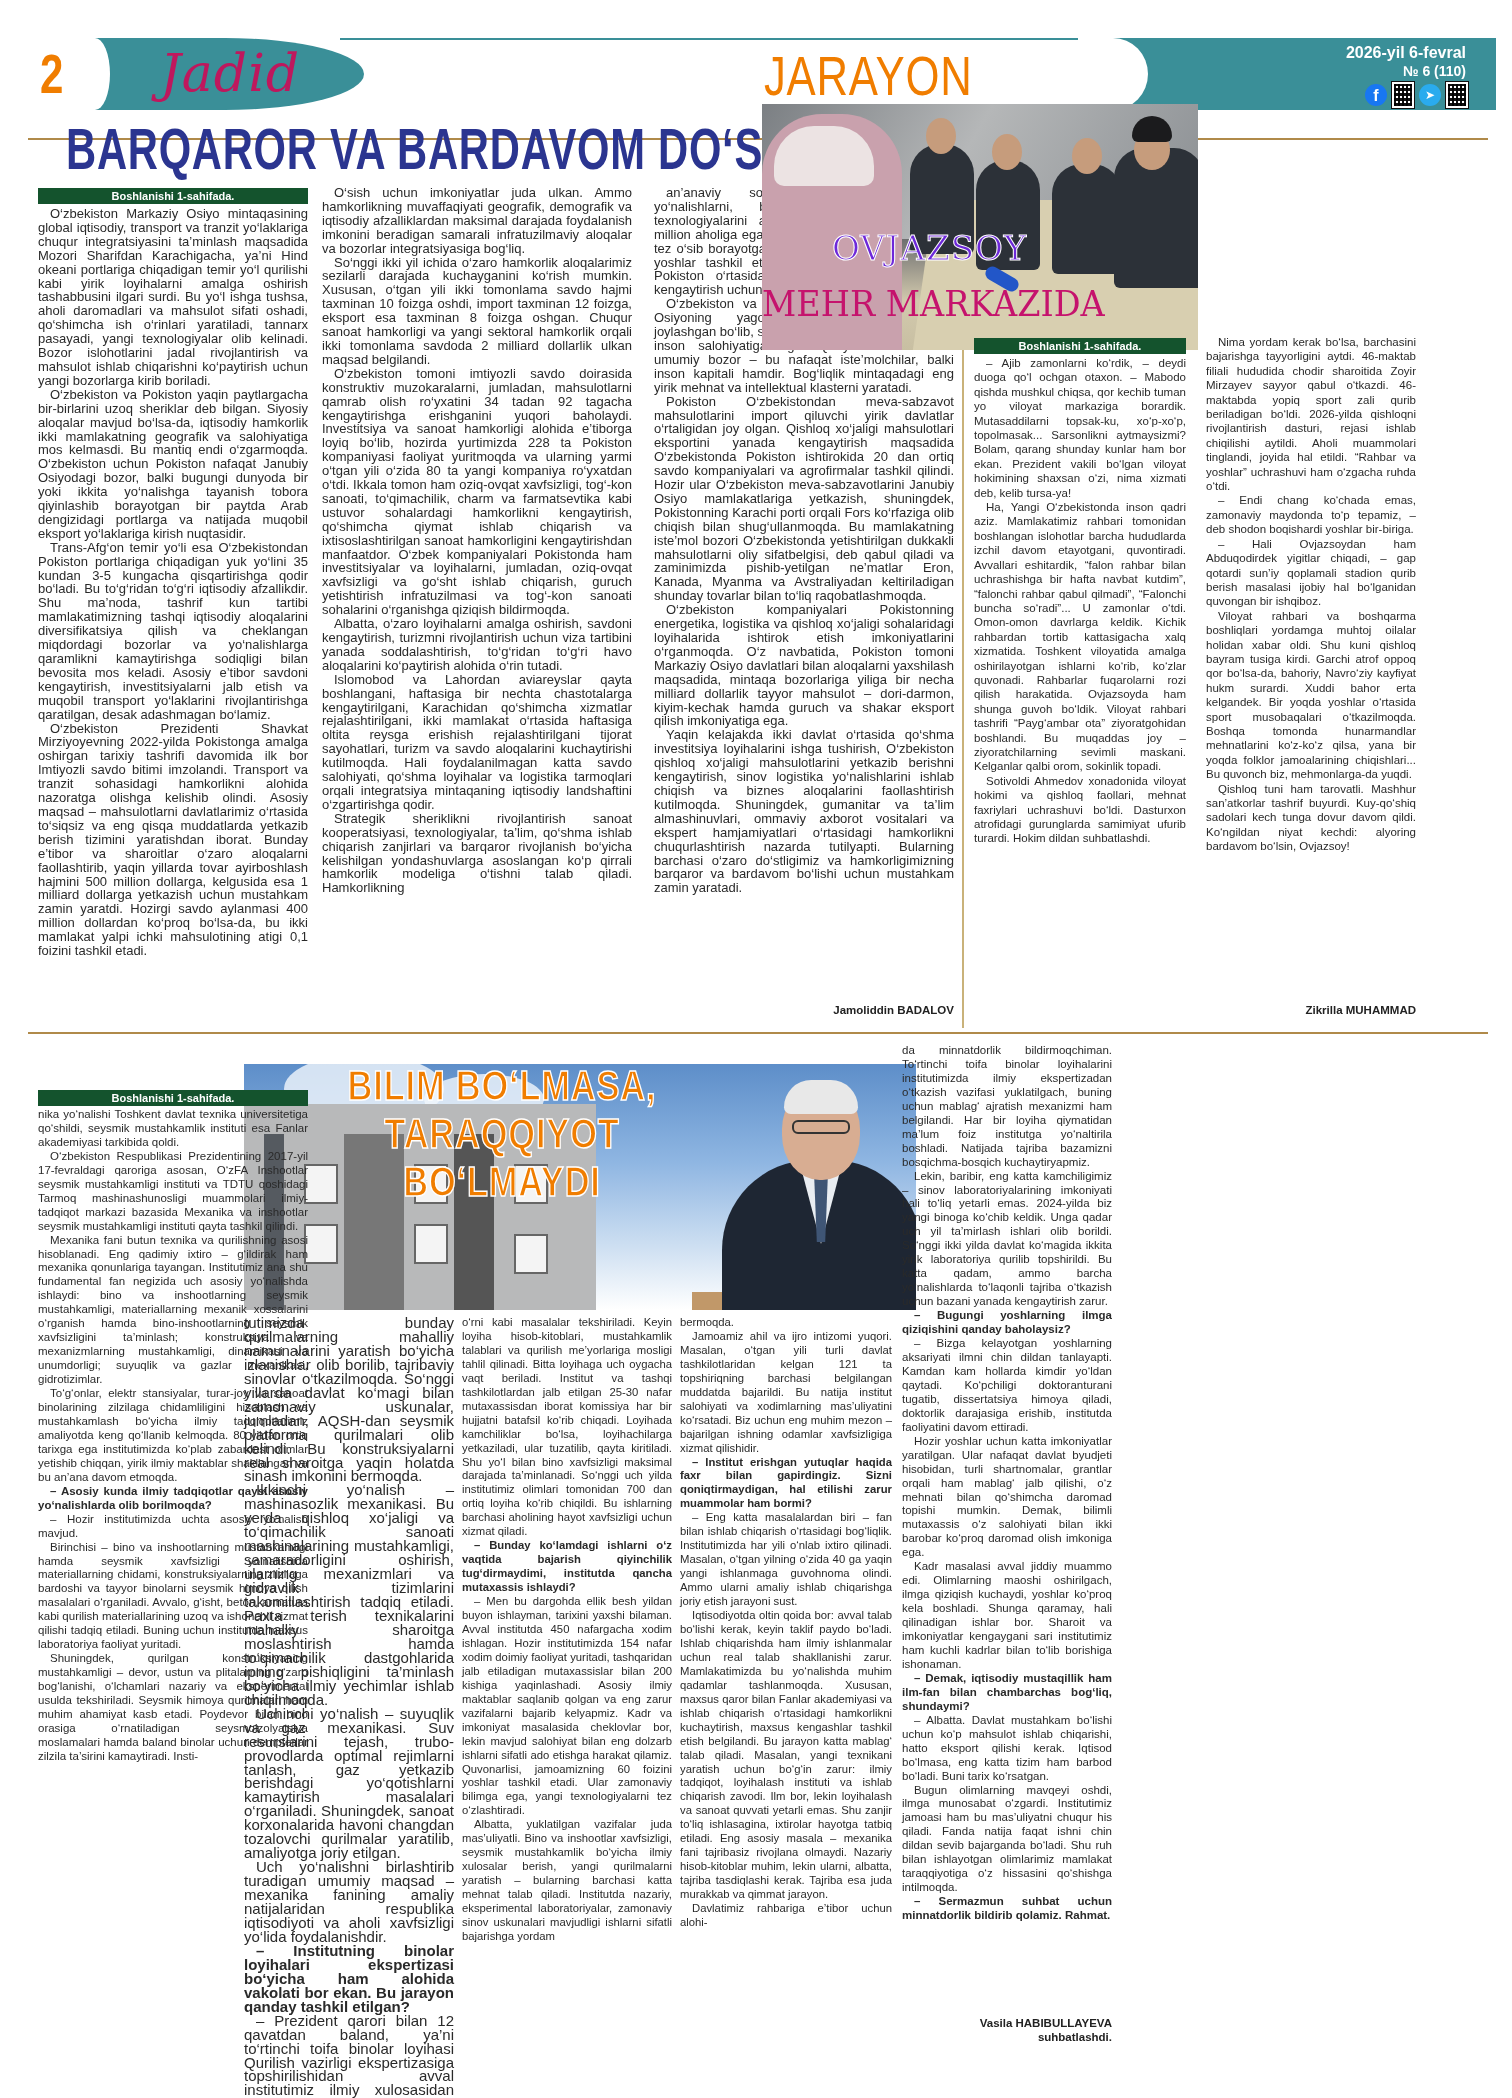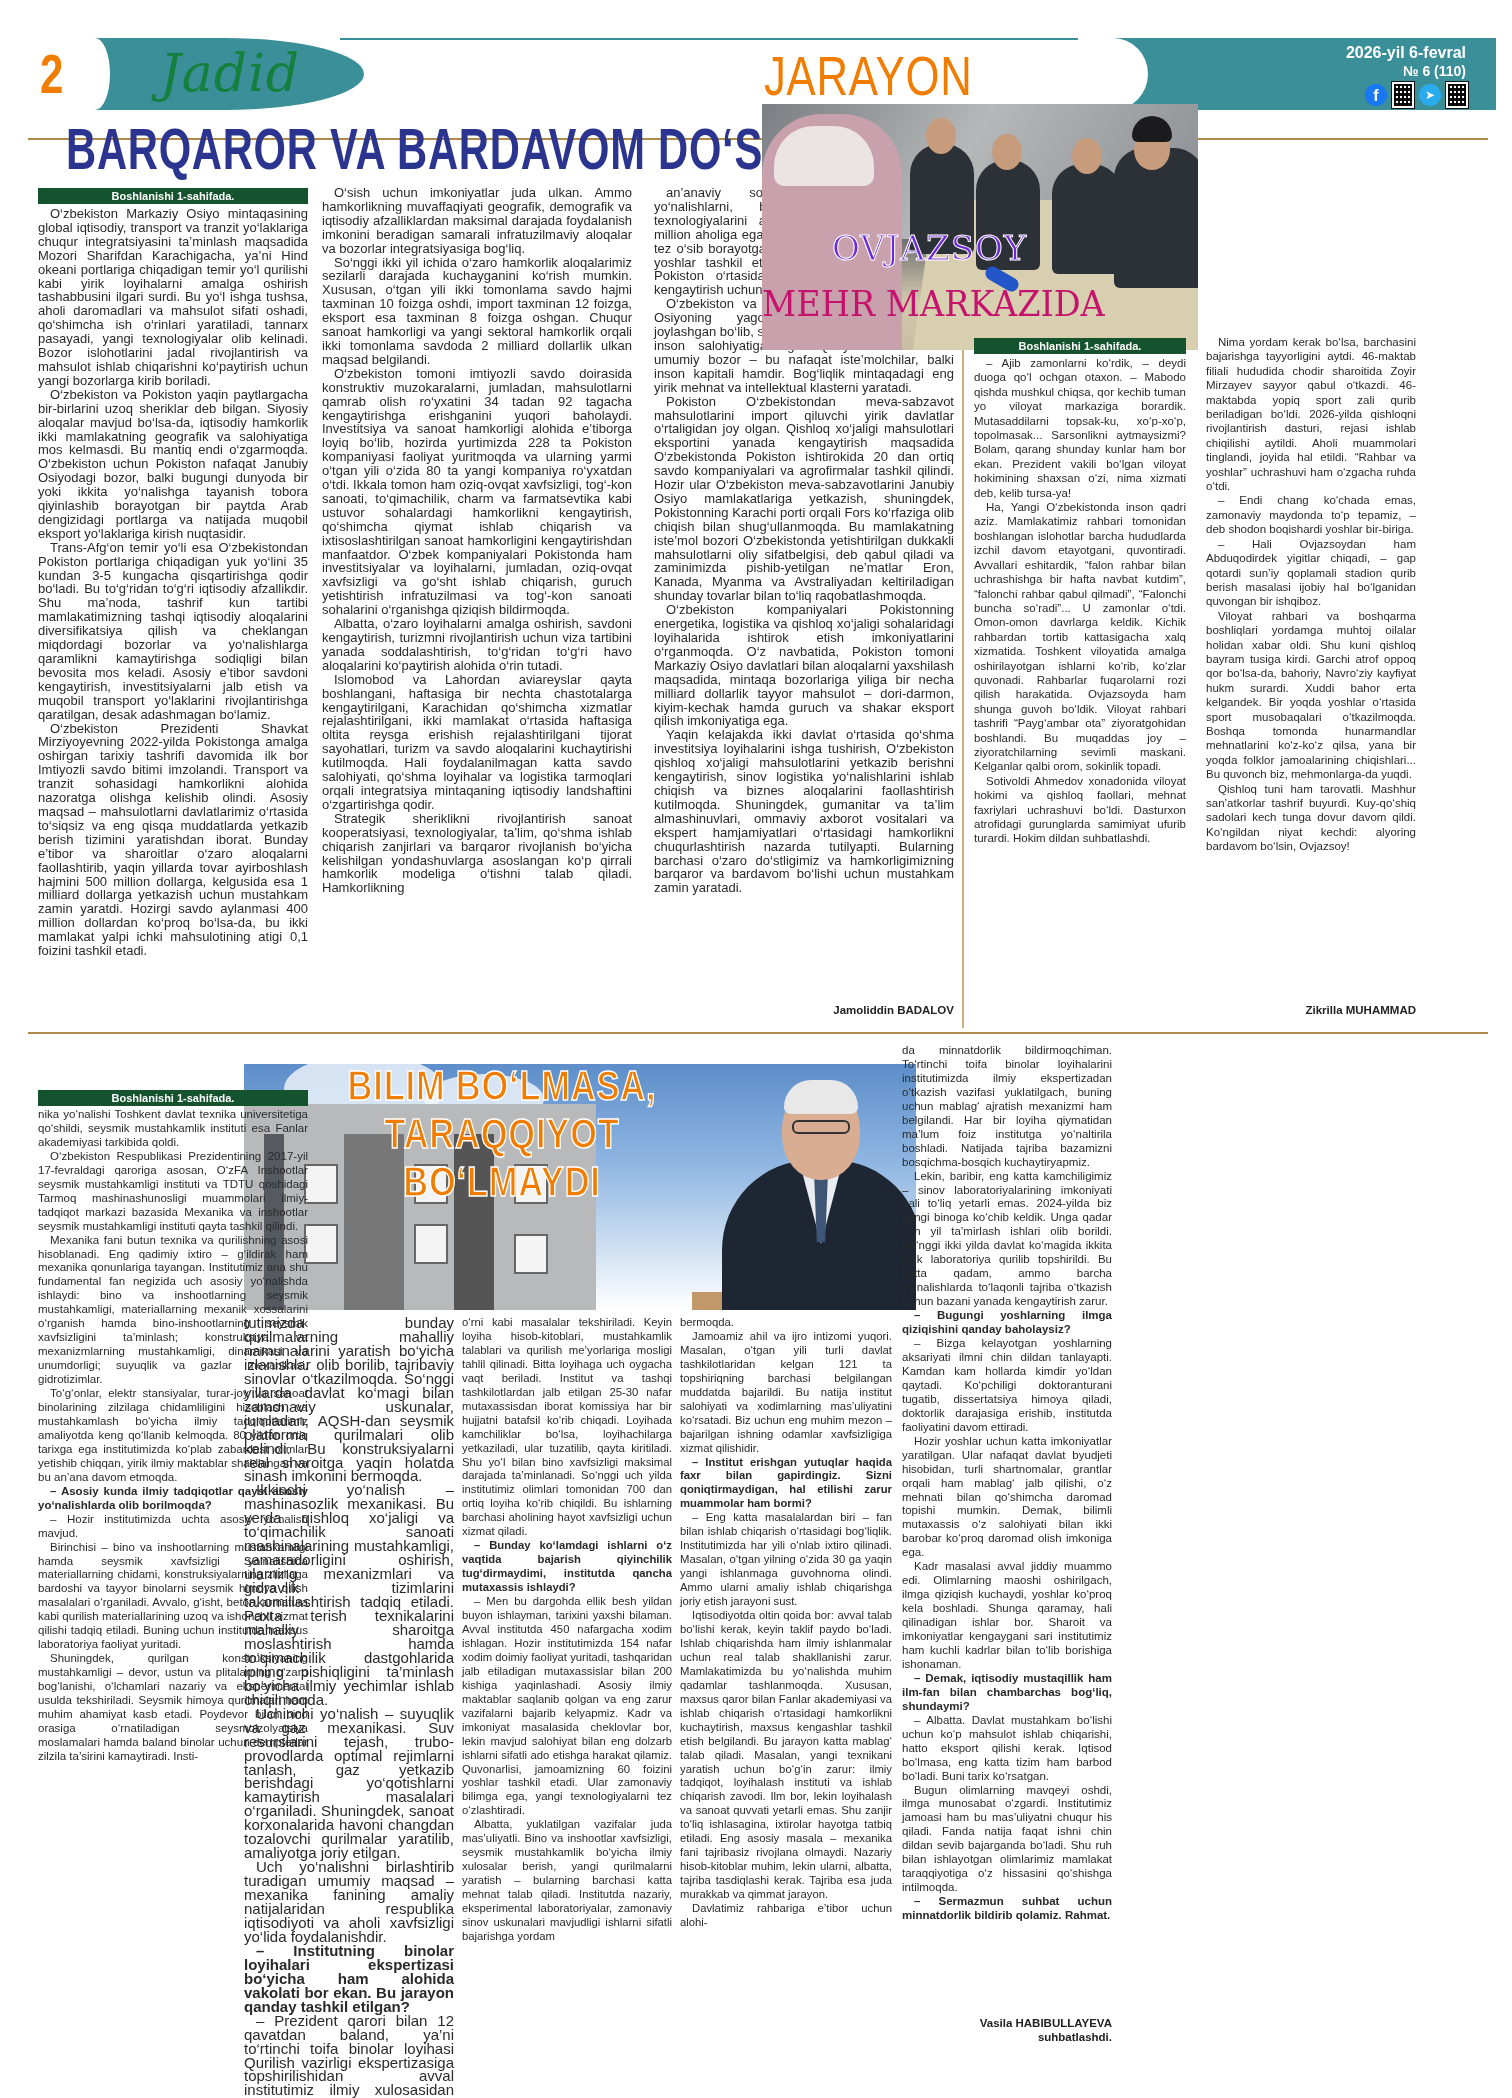--- a/index.html
+++ b/index.html
@@ -7,21 +7,21 @@
   body { font-family: "Liberation Sans", sans-serif; color: #222; position: relative; }
 
   
   .masthead { position: absolute; left: 0; top: 36px; width: 1512px; height: 74px; }
   .page-num { position: absolute; left: 40px; top: 8px; font-family: "Liberation Sans", sans-serif; font-weight: bold; font-size: 56px; color: #f07d00; transform: scaleX(0.75); transform-origin: left; line-height: 60px; }
   .teal-left { position: absolute; left: 86px; top: 2px; width: 278px; height: 72px; background: #3a8f98; border-radius: 0 50% 50% 0 / 0 50% 50% 0; }
   .teal-left::before { content: ""; position: absolute; left: -6px; top: 0; width: 30px; height: 72px; background: #fff; border-radius: 0 50% 50% 0 / 0 50% 50% 0; }
   .teal-line { position: absolute; left: 340px; top: 2px; width: 1000px; height: 2px; background: #3a8f98; }
   .teal-right { position: absolute; left: 1108px; top: 2px; width: 388px; height: 72px; background: #3a8f98; }
   .teal-right::before { content: ""; position: absolute; left: -30px; top: 0; width: 70px; height: 72px; background: #fff; border-radius: 0 50% 50% 0 / 0 50% 50% 0; }
-  .logo { position: absolute; left: 160px; top: 4px; font-family: "DejaVu Serif", serif; font-style: italic; font-size: 52px; color: #15803d; line-height: 66px; letter-spacing: 1px; }
+  .logo { position: absolute; left: 160px; top: 4px; font-family: "DejaVu Serif", serif; font-style: italic; font-size: 52px; color: #be185d; line-height: 66px; letter-spacing: 1px; }
   .section-name { position: absolute; left: 764px; top: 10px; font-size: 56px; color: #f07d00; line-height: 60px; transform: scaleX(0.78); transform-origin: left; letter-spacing: 1px; }
   .issue-date { position: absolute; right: 30px; top: 6px; font-weight: bold; font-size: 16px; color: #fff; text-align: right; line-height: 18px; }
   .issue-num { position: absolute; right: 30px; top: 24px; font-weight: bold; font-size: 14px; color: #fff; text-align: right; line-height: 18px; }
   .social { position: absolute; right: 28px; top: 44px; display: flex; gap: 5px; align-items: center; }
   .soc-fb { width: 22px; height: 22px; border-radius: 50%; background: #1877f2; color: #fff; font-weight: bold; font-size: 16px; text-align: center; line-height: 24px; }
   .soc-tg { width: 22px; height: 22px; border-radius: 50%; background: #2aabee; color: #fff; font-size: 12px; text-align: center; line-height: 22px; }
   .qr { width: 22px; height: 26px; background:
       repeating-linear-gradient(90deg, #111 0 2px, #fff 2px 4px),
       repeating-linear-gradient(0deg, #111 0 3px, #fff 3px 5px);
       background-blend-mode: multiply; border: 2px solid #fff; outline: 1px solid #111; }
@@ -216,21 +216,21 @@
 <div class="col" id="a3c3" style="left:462px;top:1316px;width:210px;font-size:11.3px;line-height:13.95px;">
     <p class="noindent">o‘rni kabi masalalar tekshiriladi. Keyin loyiha hisob-kitoblari, mustahkamlik talablari va qurilish me’yorlariga mosligi tahlil qilinadi. Bitta loyihaga uch oygacha vaqt beriladi. Institut va tashqi tashkilotlardan jalb etilgan 25-30 nafar mutaxassisdan iborat komissiya har bir hujjatni batafsil ko‘rib chiqadi. Loyihada kamchiliklar bo‘lsa, loyihachilarga yetkaziladi, ular tuzatilib, qayta kiritiladi. Shu yo‘l bilan bino xavfsizligi maksimal darajada ta’minlanadi. So‘nggi uch yilda institutimiz olimlari tomonidan 700 dan ortiq loyiha ko‘rib chiqildi. Bu ishlarning barchasi aholining hayot xavfsizligi uchun xizmat qiladi.</p>
     <p class="q">– Bunday ko‘lamdagi ishlarni o‘z vaqtida bajarish qiyinchilik tug‘dirmaydimi, institutda qancha mutaxassis ishlaydi?</p>
     <p>– Men bu dargohda ellik besh yildan buyon ishlayman, tarixini yaxshi bilaman. Avval institutda 450 nafargacha xodim ishlagan. Hozir institutimizda 154 nafar xodim doimiy faoliyat yuritadi, tashqaridan jalb etiladigan mutaxassislar bilan 200 kishiga yaqinlashadi. Asosiy ilmiy maktablar saqlanib qolgan va eng zarur vazifalarni bajarib kelyapmiz. Kadr va imkoniyat masalasida cheklovlar bor, lekin mavjud salohiyat bilan eng dolzarb ishlarni sifatli ado etishga harakat qilamiz. Quvonarlisi, jamoamizning 60 foizini yoshlar tashkil etadi. Ular zamonaviy bilimga ega, yangi texnologiyalarni tez o‘zlashtiradi.</p>
     <p>Albatta, yuklatilgan vazifalar juda mas’uliyatli. Bino va inshootlar xavfsizligi, seysmik mustahkamlik bo‘yicha ilmiy xulosalar berish, yangi qurilmalarni yaratish – bularning barchasi katta mehnat talab qiladi. Institutda nazariy, eksperimental laboratoriyalar, zamonaviy sinov uskunalari mavjudligi ishlarni sifatli bajarishga yordam</p>
   </div>
 <div class="col" id="a3c4" style="left:680px;top:1316px;width:212px;font-size:11.3px;line-height:13.95px;">
     <p class="noindent">bermoqda.</p>
     <p>Jamoamiz ahil va ijro intizomi yuqori. Masalan, o‘tgan yili turli davlat tashkilotlaridan kelgan 121 ta topshiriqning barchasi belgilangan muddatda bajarildi. Bu natija institut salohiyati va xodimlarning mas’uliyatini ko‘rsatadi. Biz uchun eng muhim mezon – bajarilgan ishning odamlar xavfsizligiga xizmat qilishidir.</p>
     <p class="q">– Institut erishgan yutuqlar haqida faxr bilan gapirdingiz. Sizni qoniqtirmaydigan, hal etilishi zarur muammolar ham bormi?</p>
-    <p>– Eng katta masalalardan biri – fan bilan ishlab chiqarish o‘rtasidagi bog‘liqlik. Institutimizda har yili o‘nlab ixtiro qilinadi. Masalan, o‘tgan yilning o‘zida 30 ga yaqin yangi ishlanmaga guvohnoma olindi. Ammo ularni amaliy ishlab chiqarishga joriy etish jarayoni sust.</p>
+    <p>– Eng katta masalalardan biri – fan bilan ishlab chiqarish o‘rtasidagi bog‘liqlik. Institutimizda har yili o‘nlab ixtiro qilinadi. Masalan, o‘tgan yilning o‘zida 40 ga yaqin yangi ishlanmaga guvohnoma olindi. Ammo ularni amaliy ishlab chiqarishga joriy etish jarayoni sust.</p>
     <p>Iqtisodiyotda oltin qoida bor: avval talab bo‘lishi kerak, keyin taklif paydo bo‘ladi. Ishlab chiqarishda ham ilmiy ishlanmalar uchun real talab shakllanishi zarur. Mamlakatimizda bu yo‘nalishda muhim qadamlar tashlanmoqda. Xususan, maxsus qaror bilan Fanlar akademiyasi va ishlab chiqarish o‘rtasidagi hamkorlikni kuchaytirish, maxsus kengashlar tashkil etish belgilandi. Bu jarayon katta mablag‘ talab qiladi. Masalan, yangi texnikani yaratish uchun bo‘g‘in zarur: ilmiy tadqiqot, loyihalash instituti va ishlab chiqarish zavodi. Ilm bor, lekin loyihalash va sanoat quvvati yetarli emas. Shu zanjir to‘liq ishlasagina, ixtirolar hayotga tatbiq etiladi. Eng asosiy masala – mexanika fani tajribasiz rivojlana olmaydi. Nazariy hisob-kitoblar muhim, lekin ularni, albatta, tajriba tasdiqlashi kerak. Tajriba esa juda murakkab va qimmat jarayon.</p>
     <p>Davlatimiz rahbariga e’tibor uchun alohi-</p>
   </div>
 <div class="col" id="a3c5" style="left:902px;top:1044px;width:210px;font-size:11.5px;line-height:13.95px;">
     <p class="noindent">da minnatdorlik bildirmoqchiman. To‘rtinchi toifa binolar loyihalarini institutimizda ilmiy ekspertizadan o‘tkazish vazifasi yuklatilgach, buning uchun mablag‘ ajratish mexanizmi ham belgilandi. Har bir loyiha qiymatidan ma’lum foiz institutga yo‘naltirila boshladi. Natijada tajriba bazamizni bosqichma-bosqich kuchaytiryapmiz.</p>
     <p>Lekin, baribir, eng katta kamchiligimiz – sinov laboratoriyalarining imkoniyati hali to‘liq yetarli emas. 2024-yilda biz yangi binoga ko‘chib keldik. Unga qadar uch yil ta’mirlash ishlari olib borildi. So‘nggi ikki yilda davlat ko‘magida ikkita yirik laboratoriya qurilib topshirildi. Bu katta qadam, ammo barcha yo‘nalishlarda to‘laqonli tajriba o‘tkazish uchun bazani yanada kengaytirish zarur.</p>
     <p class="q">– Bugungi yoshlarning ilmga qiziqishini qanday baholaysiz?</p>
     <p>– Bizga kelayotgan yoshlarning aksariyati ilmni chin dildan tanlayapti. Kamdan kam hollarda kimdir yo‘ldan qaytadi. Ko‘pchiligi doktoranturani tugatib, dissertatsiya himoya qiladi, doktorlik darajasiga erishib, institutda faoliyatini davom ettiradi.</p>
     <p>Hozir yoshlar uchun katta imkoniyatlar yaratilgan. Ular nafaqat davlat byudjeti hisobidan, turli shartnomalar, grantlar orqali ham mablag‘ jalb qilishi, o‘z mehnati bilan qo‘shimcha daromad topishi mumkin. Demak, bilimli mutaxassis o‘z salohiyati bilan ikki barobar ko‘proq daromad olish imkoniga ega.</p>
     <p>Kadr masalasi avval jiddiy muammo edi. Olimlarning maoshi oshirilgach, ilmga qiziqish kuchaydi, yoshlar ko‘proq kela boshladi. Shunga qaramay, hali qilinadigan ishlar bor. Sharoit va imkoniyatlar kengaygani sari institutimiz ham kuchli kadrlar bilan to‘lib borishiga ishonaman.</p>

